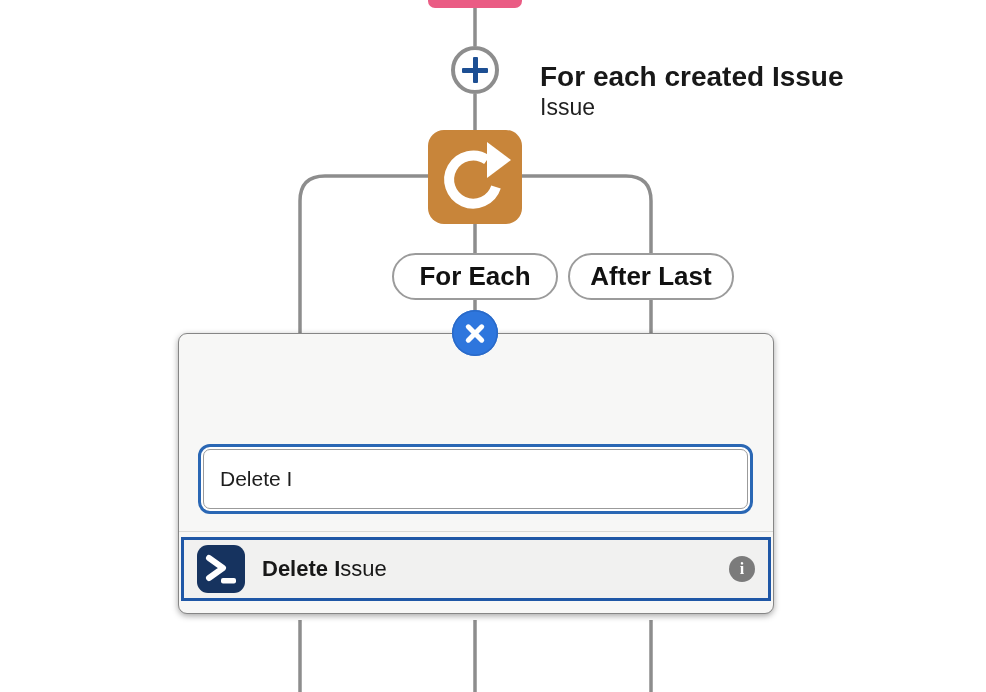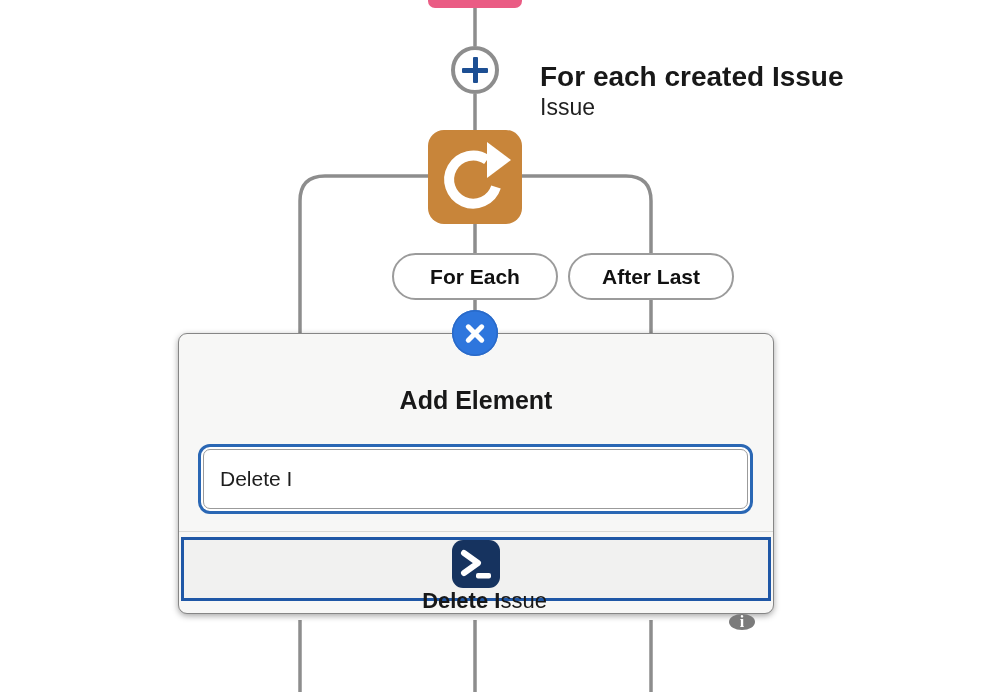--- a/index.html
+++ b/index.html
@@ -39,21 +39,21 @@
   
   .loop-node{
     left:428px;top:130px;width:94px;height:94px;border-radius:16px;
     display:flex;align-items:center;justify-content:center;z-index:2;
   }
 
   
   .pill{
     top:253px;height:47px;border:2px solid #9b9b9b;border-radius:25px;
     background:#ffffff;display:flex;align-items:center;justify-content:center;
-    font-size:21px;font-weight:bold;color:#111111;box-sizing:border-box;z-index:2;
+    font-size:26px;font-weight:bold;color:#111111;box-sizing:border-box;z-index:2;
   }
   .pill.for-each{left:392px;width:166px;}
   .pill.after-last{left:568px;width:166px;justify-content:center;}
 
   
   .popup{
     left:178px;top:333px;width:596px;height:281px;box-sizing:border-box;
     background:#f7f7f6;border:1.5px solid #868686;border-radius:9px;
     box-shadow:0 2px 6px rgba(0,0,0,0.35);z-index:3;
   }
@@ -72,21 +72,21 @@
     font-family:"Liberation Sans", sans-serif;font-size:21px;color:#1d1d1d;
     padding:0 16px;outline:none;
   }
   .popup-divider{
     position:absolute;left:0;right:0;top:197px;height:0;
     border-top:1.5px solid #d8d8d6;
   }
   .result-row{
     position:absolute;left:2px;right:2px;top:203px;height:64px;
     border:3px solid #1f57a6;background:#f1f1f0;box-sizing:border-box;
-    display:flex;align-items:center;padding:0 13px;cursor:pointer;flex-direction:column;
+    display:flex;align-items:center;padding:0 13px;cursor:pointer;
   }
   .term-icon{
     width:48px;height:48px;border-radius:11px;background:#16335f;
     flex:none;display:flex;align-items:center;justify-content:center;
   }
   .result-label{margin-left:17px;font-size:22px;color:#181818;white-space:pre;}
   .result-label .match{font-weight:bold;}
   .info-icon{
     margin-left:auto;width:26px;height:26px;border-radius:50%;background:#7b7b7b;
     color:#ffffff;display:flex;align-items:center;justify-content:center;
@@ -141,21 +141,20 @@
 </div>
 
 <div class="abs pill for-each">
   <span>For Each</span>
 </div>
 <div class="abs pill after-last">
   <span>After Last</span>
 </div>
 
 <div class="abs popup">
-  <div class="popup-title">Add Element</div>
 
   <div class="search-wrap">
     <input class="search-input" type="text" value="Delete I" style="">
   </div>
 
   <div class="popup-divider"></div>
 
   <div class="result-row">
     <div class="term-icon">
       <svg width="48" height="48" viewBox="0 0 48 48">

